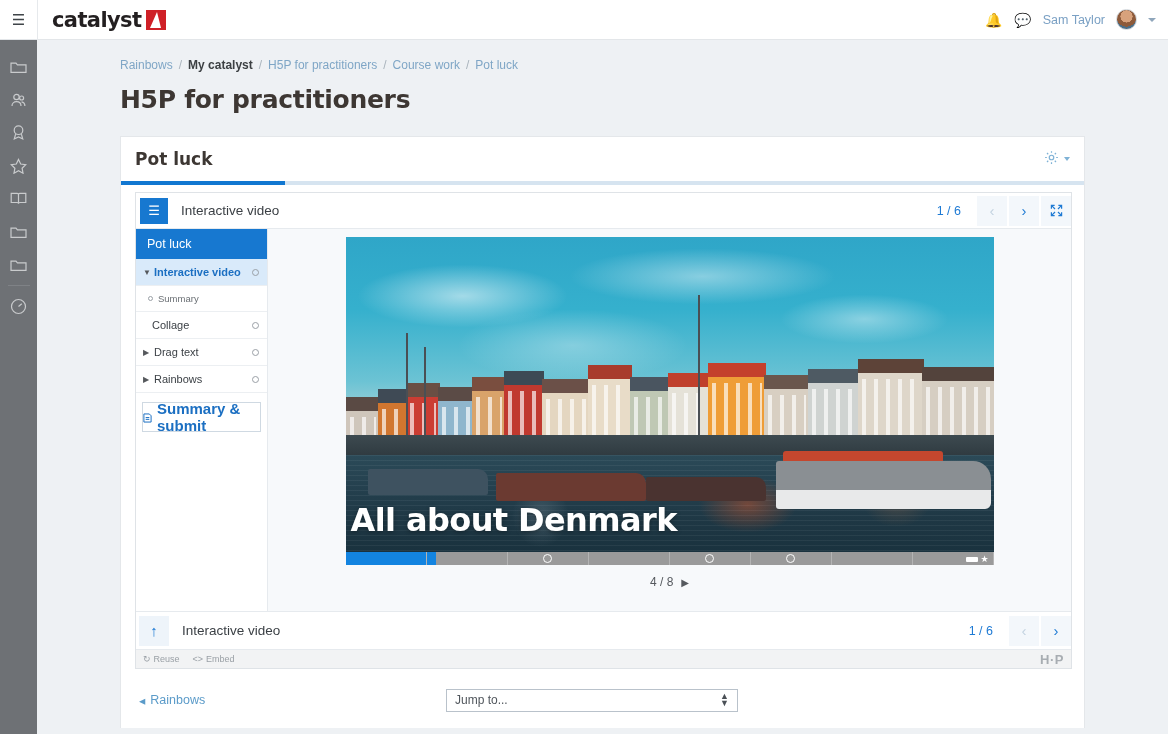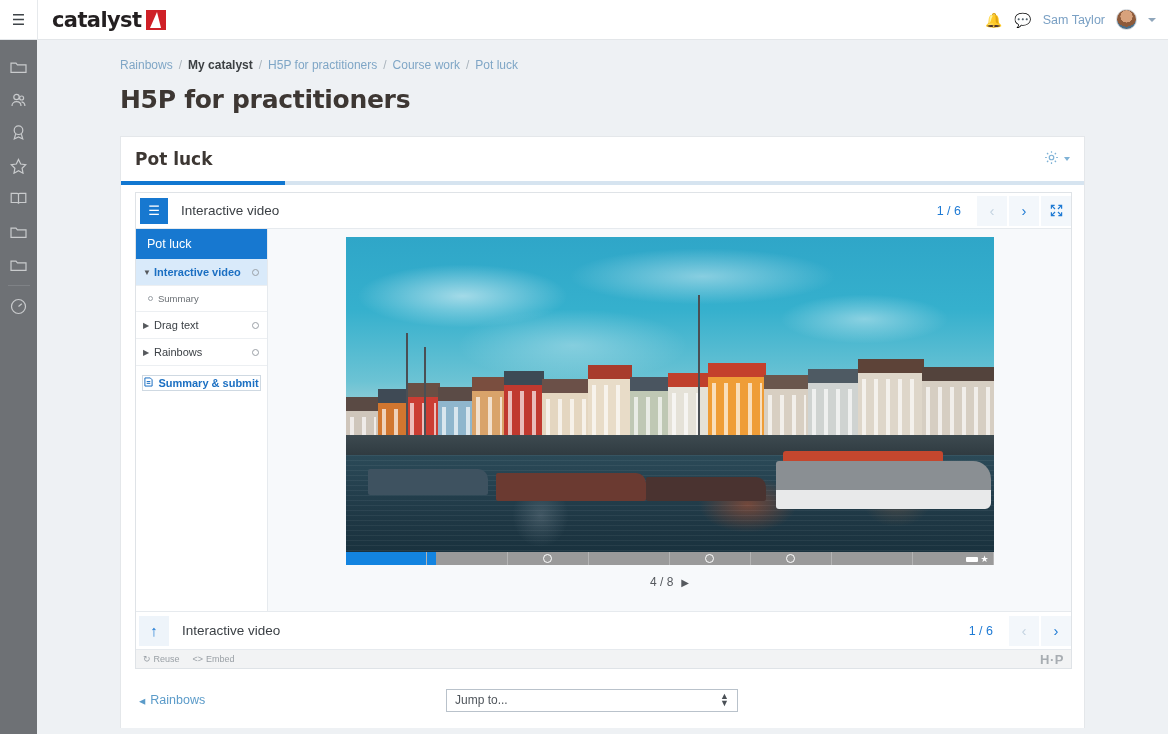--- a/index.html
+++ b/index.html
@@ -146,23 +146,23 @@
   .nav-item.sub {
     font-size: 9.5px; color: #6a6f74; height: 26px; padding-left: 12px;
   }
   .nav-item.sub .dot {
     width: 5px; height: 5px; border: 1px solid #9aa0a6; border-radius: 50%; margin-right: 5px;
   }
   .status-circle {
     width: 7px; height: 7px; border: 1.4px solid #9aa0a6; border-radius: 50%;
   }
   .summary-btn {
-    margin: 9px 6px 0 6px; height: 16px; border: 1px solid #cfd9e2; display: flex;
+    margin: 9px 6px 0 6px; height: 30px; border: 1px solid #cfd9e2; display: flex;
     align-items: center; justify-content: center; gap: 5px;
-    color: #1b6fc2; font-size: 11px; font-weight: bold;
+    color: #1b6fc2; font-size: 15px; font-weight: bold;
   }
 
   
   .h5p-stage {
     flex: 1; background: #f7f9fb; display: flex; flex-direction: column;
     align-items: center; padding-top: 8px;
   }
   .video-wrap { width: 648px; height: 328px; position: relative; overflow: hidden; }
 
   .sky {
@@ -401,20 +401,24 @@
             <span class="nav-label">Interactive video</span>
             <span class="status-circle"></span>
           </div>
 
           <div class="nav-item sub">
             <span class="dot"></span>
             <span class="nav-label">Summary</span>
           </div>
 
 
+          <div class="nav-item indent">
+            <span class="nav-label">Collage</span>
+            <span class="status-circle"></span>
+          </div>
 
           <div class="nav-item">
             <span class="tri">▶</span>
             <span class="nav-label">Drag text</span>
             <span class="status-circle"></span>
           </div>
 
           <div class="nav-item">
             <span class="tri">▶</span>
             <span class="nav-label">Rainbows</span>
@@ -534,20 +538,21 @@
             <div class="mast" style="left:352px; top:58px; height:152px;"></div>
 
             <div class="quay"></div>
             <div class="water"></div>
             <div class="boat b1"></div>
             <div class="boat b2"></div>
             <div class="boat b3"></div>
             <div class="canopy"></div>
             <div class="boat b4"></div>
 
+            <div class="video-title">All about Denmark</div>
 
             <div class="vid-progress">
               <div class="played"></div>
               <div class="vid-seg-marks">
                 <div class="vid-seg"></div>
                 <div class="vid-seg"></div>
                 <div class="vid-seg">
                     <span class="seg-circle"></span>
                   </div>
                 <div class="vid-seg"></div>

